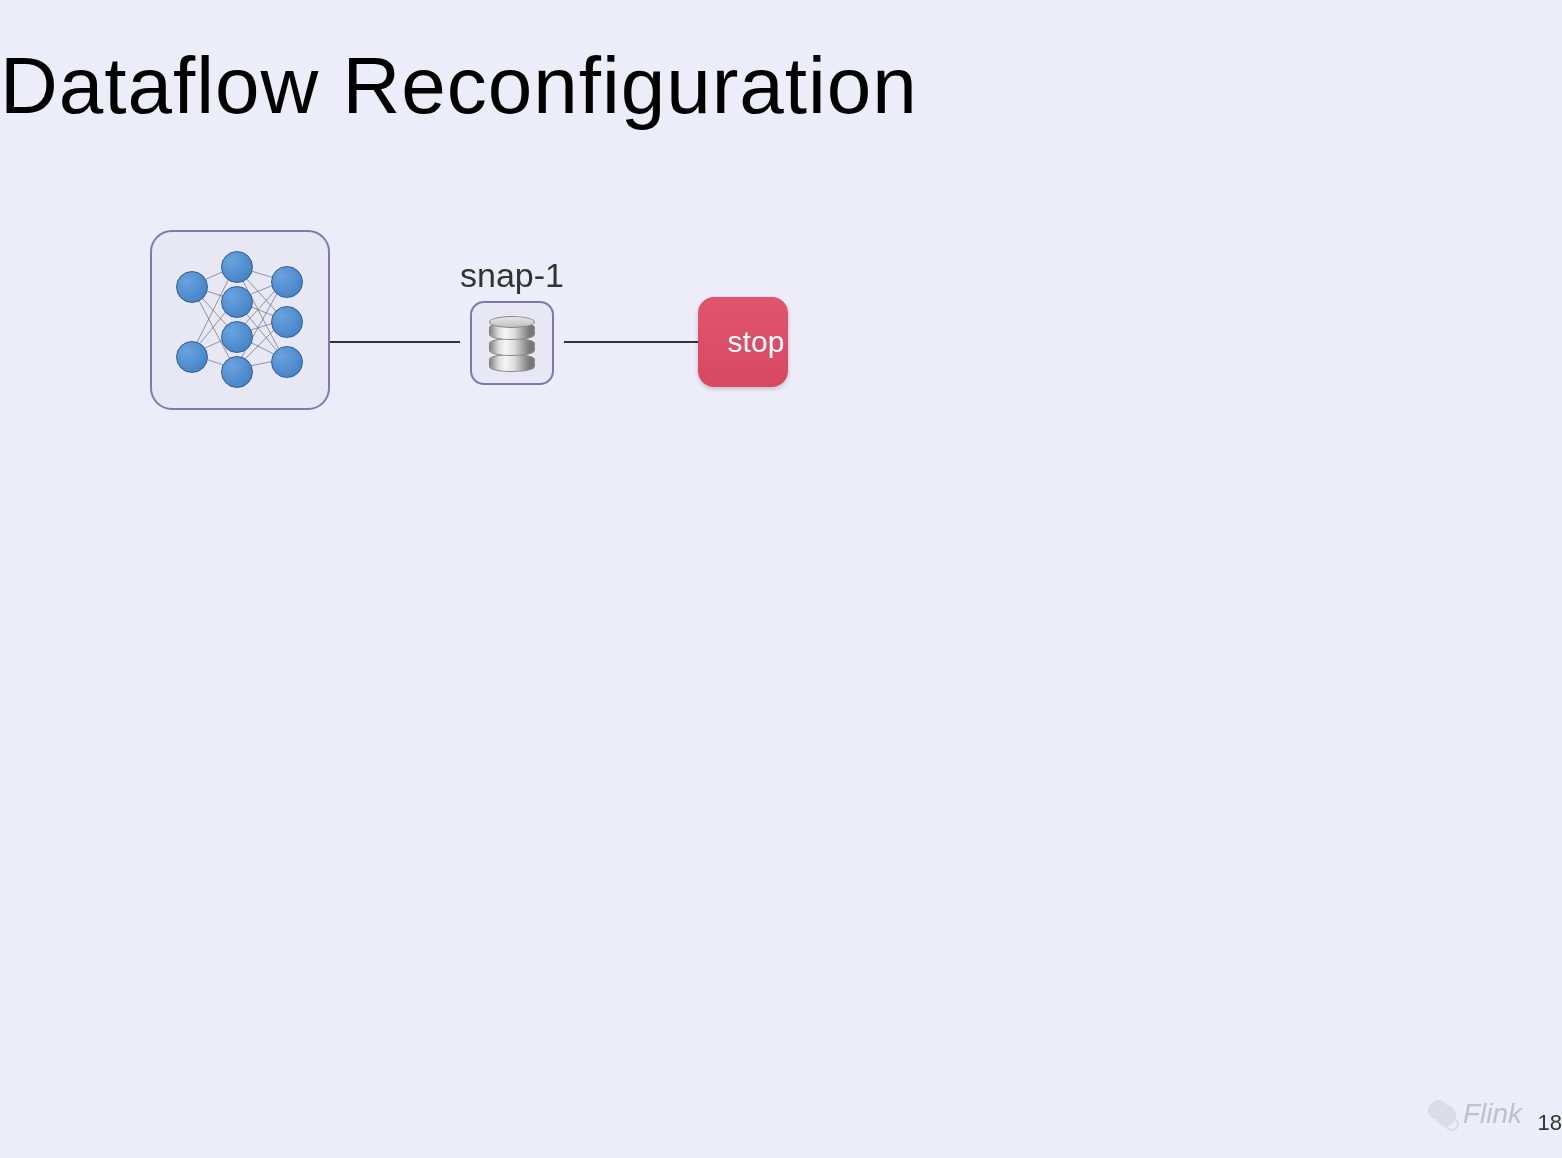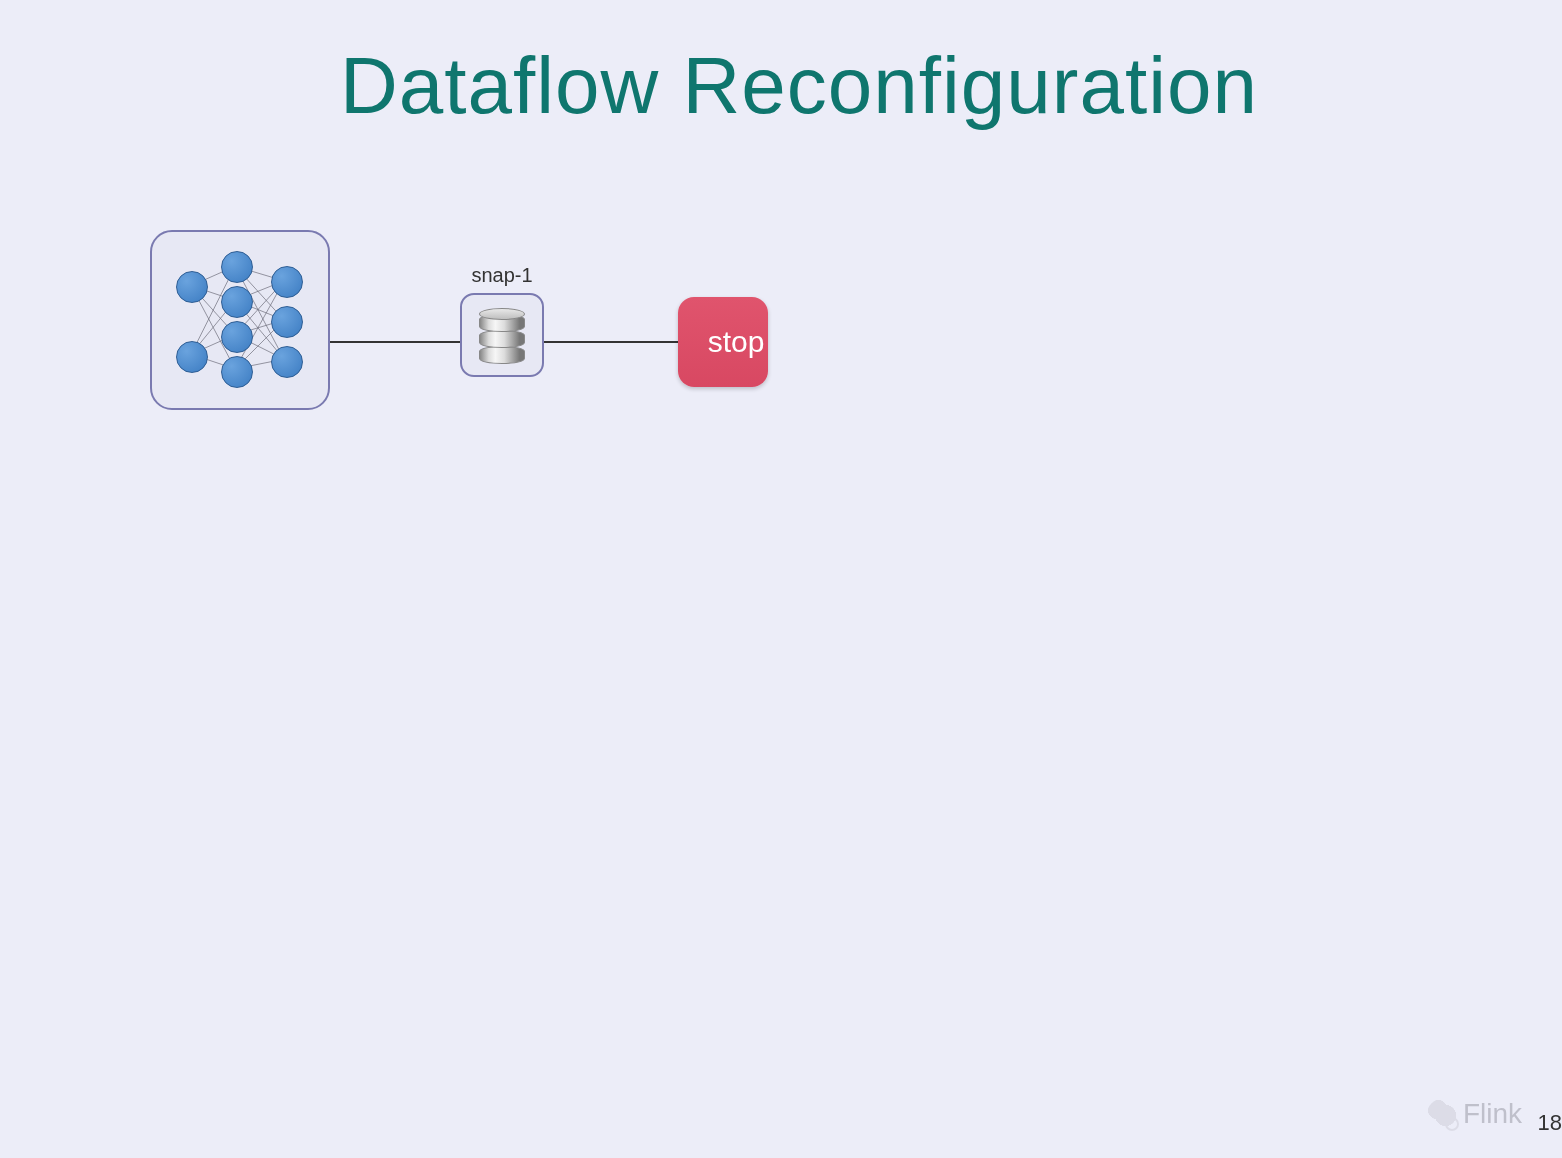--- a/index.html
+++ b/index.html
@@ -9,26 +9,24 @@
       background: #ecedf8;
       font-family: "Helvetica Neue", Helvetica, Arial, sans-serif;
       position: relative;
       overflow: hidden;
     }
     .title {
       position: absolute;
       top: 40px;
       left: 0;
       width: 100%;
-      text-align: center;
       font-size: 80px;
       font-weight: 300;
-      color: #0f766e;
+      color: #000000;
       letter-spacing: 1px;
-      padding-left: 36px;
     }
     .diagram {
       position: absolute;
       top: 230px;
       left: 150px;
       display: flex;
       align-items: center;
     }
     .rounded-box {
       border: 2px solid #7a7ab0;
@@ -48,21 +46,21 @@
       height: 84px;
       border-radius: 14px;
     }
     .snap-group {
       display: flex;
       flex-direction: column;
       align-items: center;
       gap: 6px;
     }
     .snap-label {
-      font-size: 20px;
+      font-size: 34px;
       color: #333;
     }
     .connector {
       height: 2px;
       background: #333;
       margin-top: 44px;
     }
     .connector-first { width: 130px; }
     .connector-mid { width: 64px; }
     .connector-last { width: 70px; }
@@ -104,21 +102,21 @@
       width: 30px; height: 30px;
       border-radius: 50%;
       background: radial-gradient(circle at 35% 35%, #c9c9d4 35%, transparent 36%),
                   radial-gradient(circle at 62% 55%, #c9c9d4 42%, transparent 43%);
       position: relative;
     }
     .watermark-icon::after{
       content:'';position:absolute;right:-2px;bottom:-2px;width:10px;height:10px;
       border:2px solid #c9c9d4;border-radius:50%;background:transparent;
     }
-    .watermark-text { font-size: 28px; font-weight: 300; }
+    .watermark-text { font-size: 28px; font-weight: 300; font-style: italic; }
     
     .nn { position: relative; width: 100%; height: 100%; }
     .node {
       position: absolute; width: 32px; height: 32px;
       background: radial-gradient(circle at 32% 30%, #6aa3de, #3b7bc1);
       border: 1px solid #2d5d94;
       border-radius: 50%;
     }
     .nn svg { position:absolute; top:0; left:0; width:100%; height:100%; }
     .nn svg line { stroke:#6b6b78; stroke-width:0.7; }

